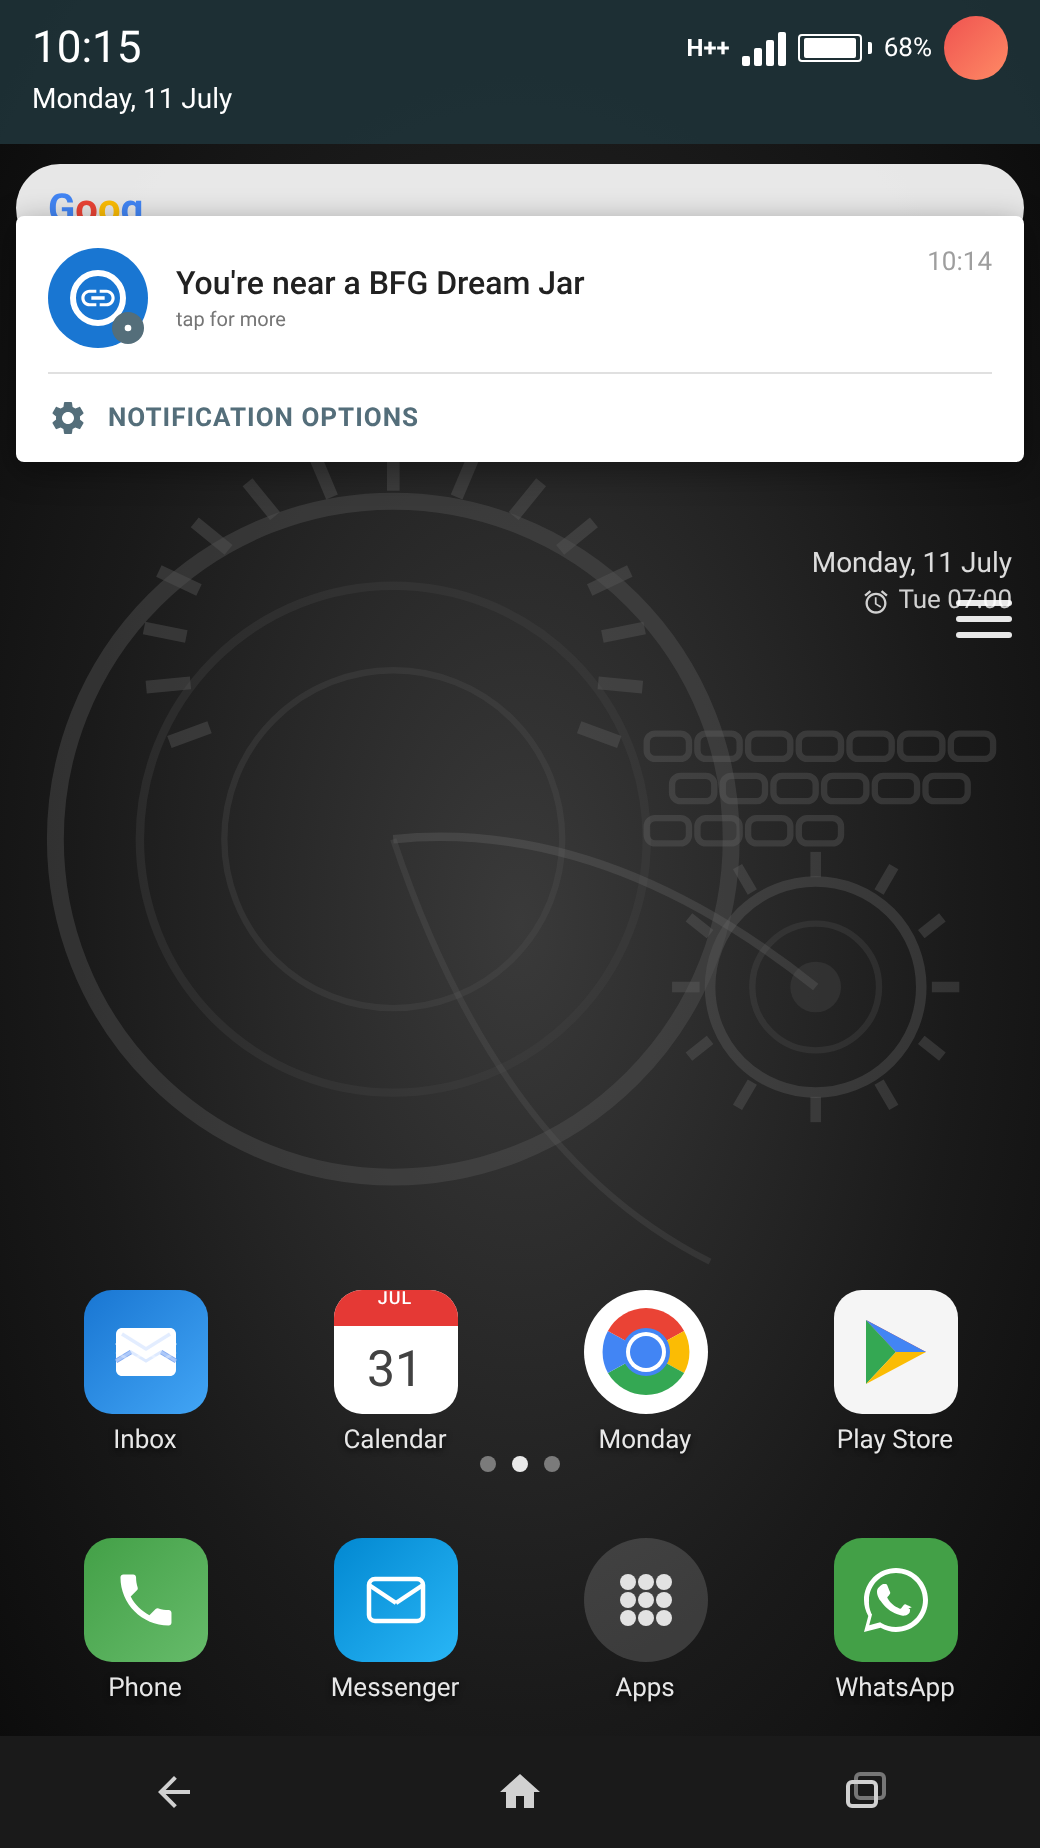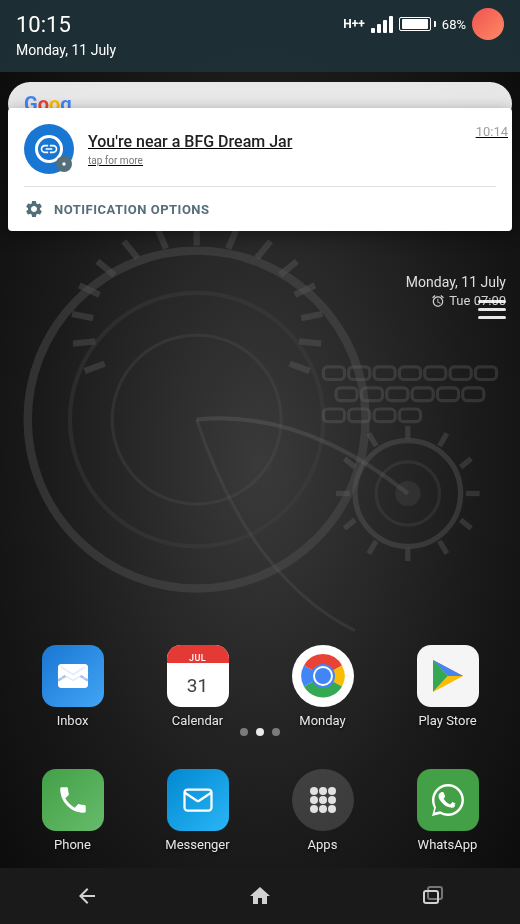--- a/index.html
+++ b/index.html
@@ -85,23 +85,22 @@
       background: #ffffff;
       border-radius: 4px;
       z-index: 200;
       box-shadow: 0 4px 16px rgba(0,0,0,0.4);
       overflow: hidden;
     }
 
     .notification-main {
       display: flex;
       align-items: center;
-      padding: 16px 4px 12px 16px;
+      padding: 16px 16px 12px 16px;
       gap: 14px;
-      text-decoration: underline;
     }
 
     .notif-icon {
       width: 50px;
       height: 50px;
       background: #1976d2;
       border-radius: 50%;
       display: flex;
       align-items: center;
       justify-content: center;
@@ -325,40 +324,40 @@
       border-radius: 14px;
       overflow: hidden;
       display: flex;
       flex-direction: column;
     }
 
     .cal-header {
       background: #e53935;
       height: 18px;
       display: flex;
-      align-items: flex-end;
+      align-items: flex-start;
       justify-content: center;
     }
 
     .cal-header span {
       color: white;
       font-size: 9px;
       font-weight: 500;
       letter-spacing: 0.5px;
     }
 
     .cal-body {
       flex: 1;
       display: flex;
       align-items: center;
       justify-content: center;
     }
 
     .cal-number {
-      font-size: 19px;
+      font-size: 25px;
       font-weight: 400;
       color: #424242;
     }
 
     
     .playstore-icon {
       width: 62px;
       height: 62px;
       background: #f5f5f5;
       border-radius: 14px;

